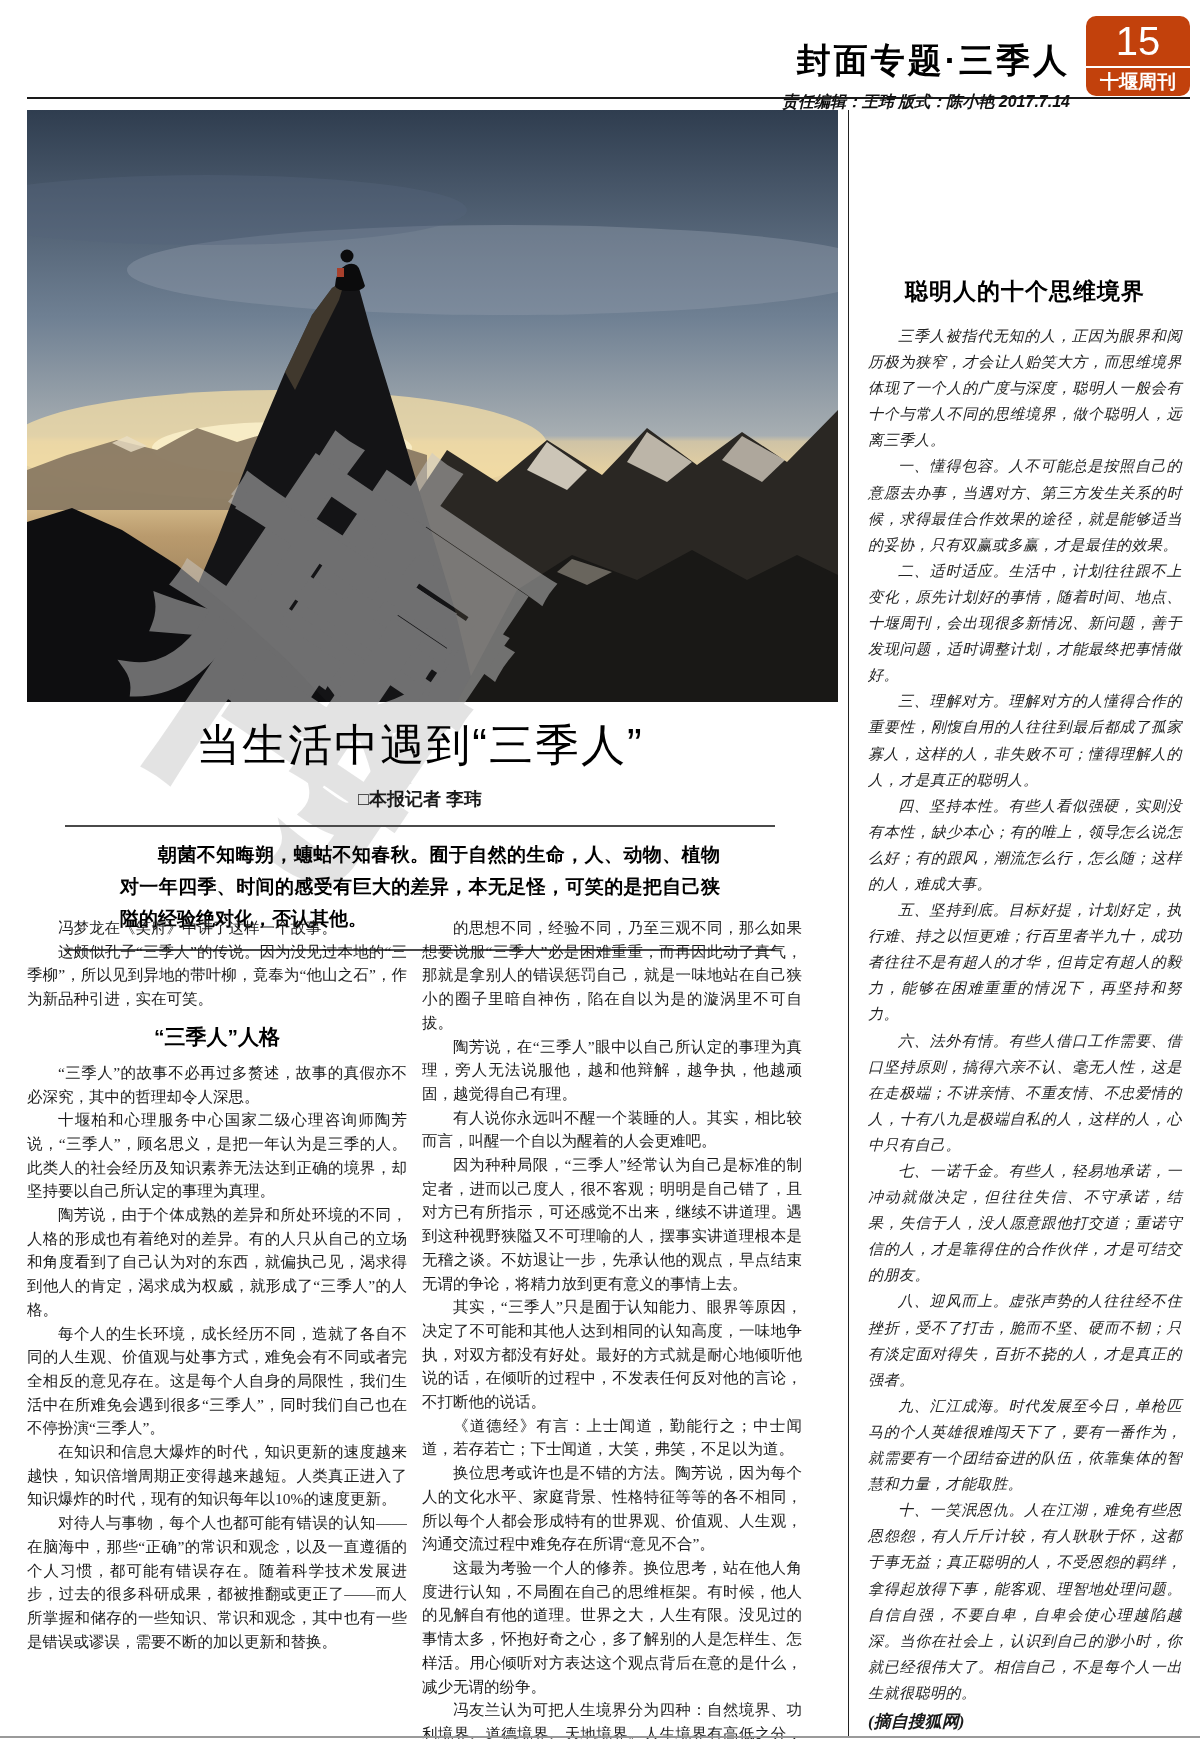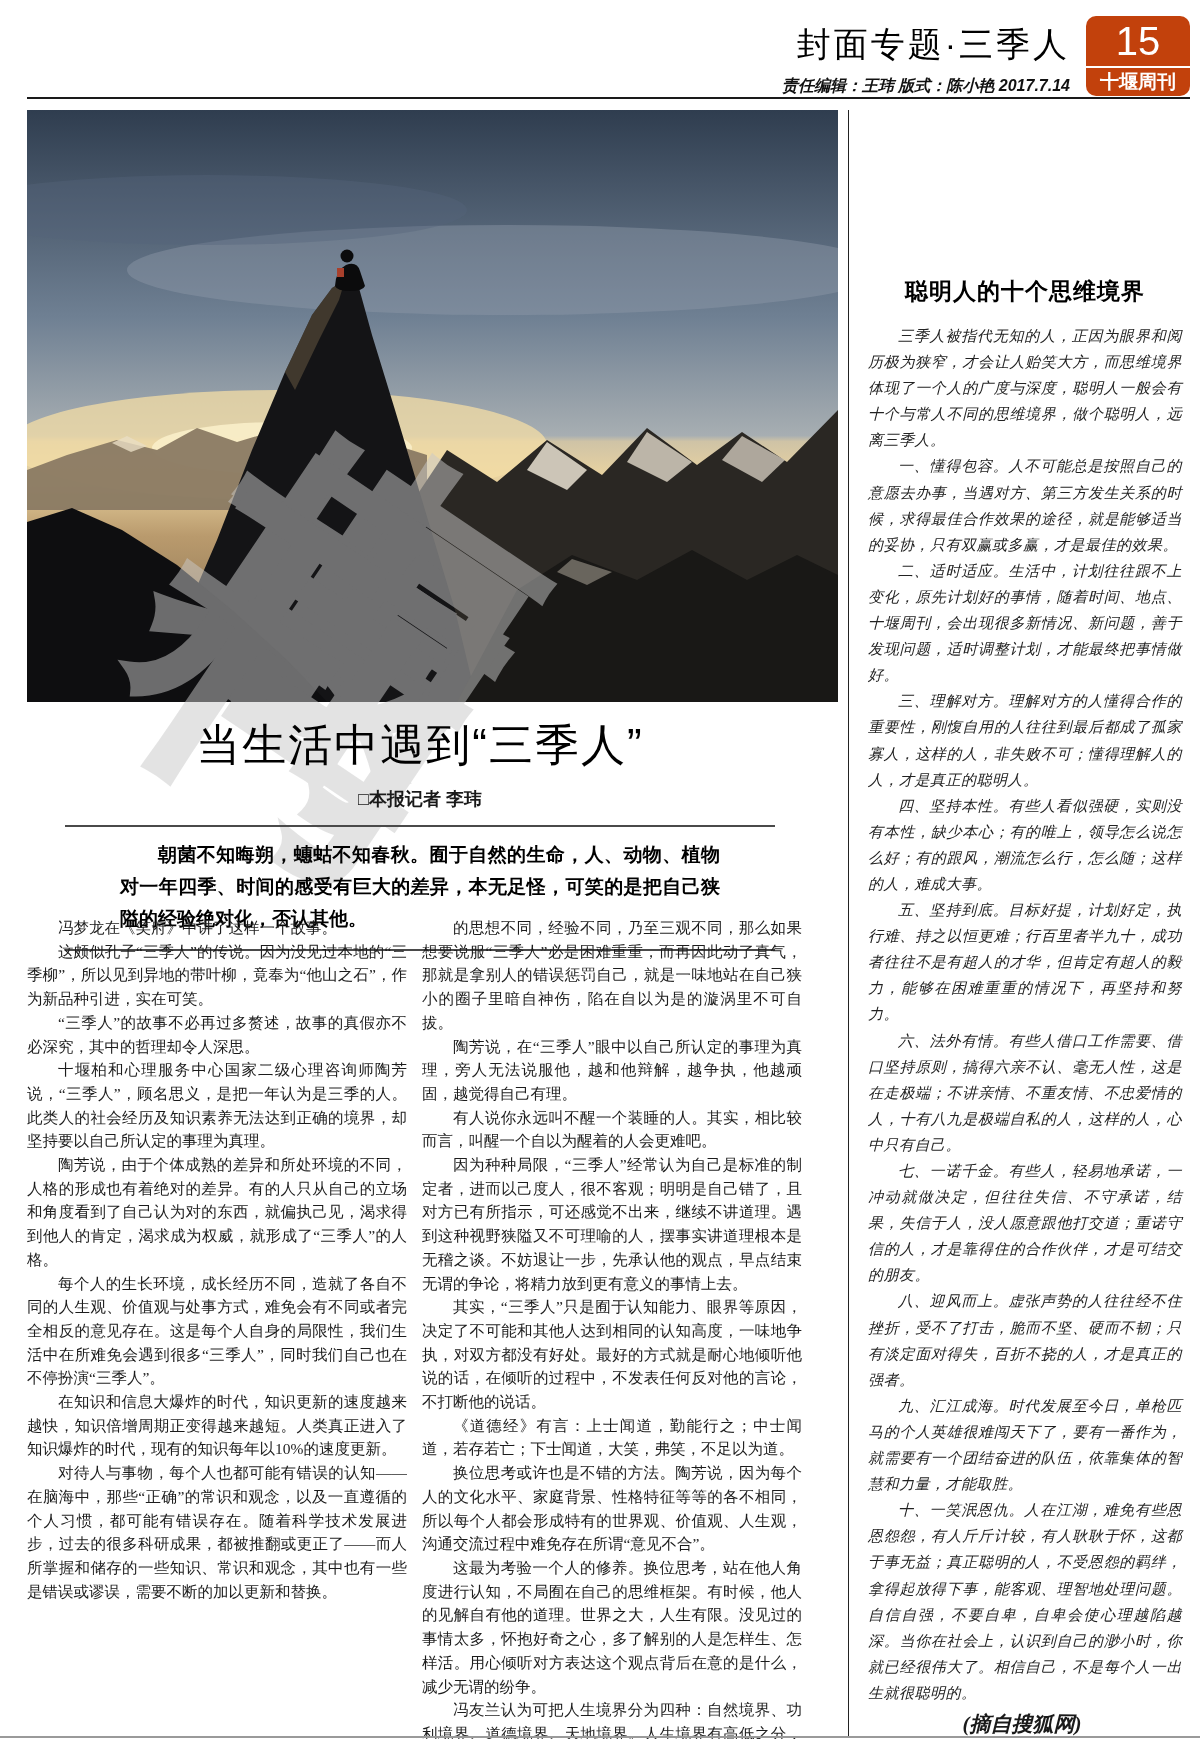--- a/index.html
+++ b/index.html
@@ -1,21 +1,21 @@
 <!DOCTYPE html>
 <html><head>
 <meta charset="utf-8">
 <style>
   html,body{margin:0;padding:0;background:#e8e8e8;}
   #page{position:relative;width:1200px;height:1741px;background:#ffffff;overflow:hidden;
         font-family:"Liberation Serif","DejaVu Serif",serif;color:#1a1a1a;}
   
   .header-text{position:absolute;top:22px;right:130px;text-align:right;z-index:3;}
-  .section-title{font-family:"Liberation Sans","DejaVu Sans",sans-serif;font-weight:normal;
-        font-size:34px;letter-spacing:3px;color:#000;}
+  .section-title{font-family:"Liberation Sans","DejaVu Sans",sans-serif;font-weight:bold;
+        font-size:34px;letter-spacing:3px;color:#000;margin-top:16px;}
   .credits{font-family:"Liberation Sans","DejaVu Sans",sans-serif;font-weight:bold;font-style:italic;
         font-size:16px;margin-top:8px;color:#111;}
   .pagebox{position:absolute;top:16px;left:1086px;width:104px;height:80px;background:#c2410c;
         border-radius:10px;color:#fff;text-align:center;z-index:3;overflow:hidden;}
   .pagenum{font-family:"Liberation Sans",sans-serif;font-size:40px;line-height:50px;height:50px;}
   .pagebox-divider{height:2px;background:#fff;}
   .papername{font-family:"Liberation Sans",sans-serif;font-weight:bold;font-size:19px;line-height:27px;}
   .header-rule{position:absolute;left:27px;top:97px;width:1163px;height:2px;background:#1a1a1a;z-index:3;}
   
   .watermark{position:absolute;left:470px;top:150px;z-index:1;pointer-events:none;
@@ -38,21 +38,21 @@
   .col p{margin:0;font-size:15.5px;line-height:1.53;text-align:justify;text-indent:2em;color:#1c1c1c;}
   .subhead{font-family:"Liberation Sans","DejaVu Sans",sans-serif;font-weight:bold;font-size:21px;
         text-align:center;margin:12px 0 10px 0;color:#000;}
   
   .vdivider{position:absolute;left:848px;top:110px;width:1px;height:1627px;background:#222;z-index:2;}
   .sidebar{position:absolute;left:868px;top:232px;width:314px;z-index:2;margin-top:44px;}
   .sidebar-title{font-family:"Liberation Sans","DejaVu Sans",sans-serif;font-weight:bold;
         font-size:23px;letter-spacing:1px;text-align:center;margin:0 0 16px 0;color:#000;}
   .sidebar p{margin:0;font-size:15px;line-height:1.74;text-align:justify;text-indent:2em;
         font-style:italic;letter-spacing:.5px;color:#222;}
-  .attribution{text-align:center;font-weight:bold;font-style:italic;font-size:21px;margin-top:4px;
+  .attribution{text-align:left;font-weight:bold;font-style:italic;font-size:17px;margin-top:4px;
         padding-right:6px;}
   .bottom-rule{position:absolute;left:0;top:1736px;width:1200px;height:2px;background:#9a9a9a;z-index:3;}
 </style>
 </head>
 <body>
 
 <div id="page">
 
   <div class="header-text">
     <div class="section-title">封面专题·三季人</div>
@@ -111,20 +111,21 @@
     <h1 class="main-title">当生活中遇到“三季人”</h1>
     <div class="byline">□本报记者  李玮</div>
     <div class="lede-rule"></div>
     <div class="lede">朝菌不知晦朔，蟪蛄不知春秋。囿于自然的生命，人、动物、植物对一年四季、时间的感受有巨大的差异，本无足怪，可笑的是把自己狭隘的经验绝对化，否认其他。</div>
     <div class="lede-rule"></div>
   </div>
 
   <div class="col" id="col1">
     <p>冯梦龙在《笑府》中讲了这样一个故事。</p>
     <p>这颇似孔子“三季人”的传说。因为没见过本地的“三季柳”，所以见到异地的带叶柳，竟奉为“他山之石”，作为新品种引进，实在可笑。</p>
+    <div class="subhead">“三季人”人格</div>
     <p>“三季人”的故事不必再过多赘述，故事的真假亦不必深究，其中的哲理却令人深思。</p>
     <p>十堰柏和心理服务中心国家二级心理咨询师陶芳说，“三季人”，顾名思义，是把一年认为是三季的人。此类人的社会经历及知识素养无法达到正确的境界，却坚持要以自己所认定的事理为真理。</p>
     <p>陶芳说，由于个体成熟的差异和所处环境的不同，人格的形成也有着绝对的差异。有的人只从自己的立场和角度看到了自己认为对的东西，就偏执己见，渴求得到他人的肯定，渴求成为权威，就形成了“三季人”的人格。</p>
     <p>每个人的生长环境，成长经历不同，造就了各自不同的人生观、价值观与处事方式，难免会有不同或者完全相反的意见存在。这是每个人自身的局限性，我们生活中在所难免会遇到很多“三季人”，同时我们自己也在不停扮演“三季人”。</p>
     <p>在知识和信息大爆炸的时代，知识更新的速度越来越快，知识倍增周期正变得越来越短。人类真正进入了知识爆炸的时代，现有的知识每年以10%的速度更新。</p>
     <p>对待人与事物，每个人也都可能有错误的认知——在脑海中，那些“正确”的常识和观念，以及一直遵循的个人习惯，都可能有错误存在。随着科学技术发展进步，过去的很多科研成果，都被推翻或更正了——而人所掌握和储存的一些知识、常识和观念，其中也有一些是错误或谬误，需要不断的加以更新和替换。</p>
 
   </div>
 
   <div class="col" id="col2">

